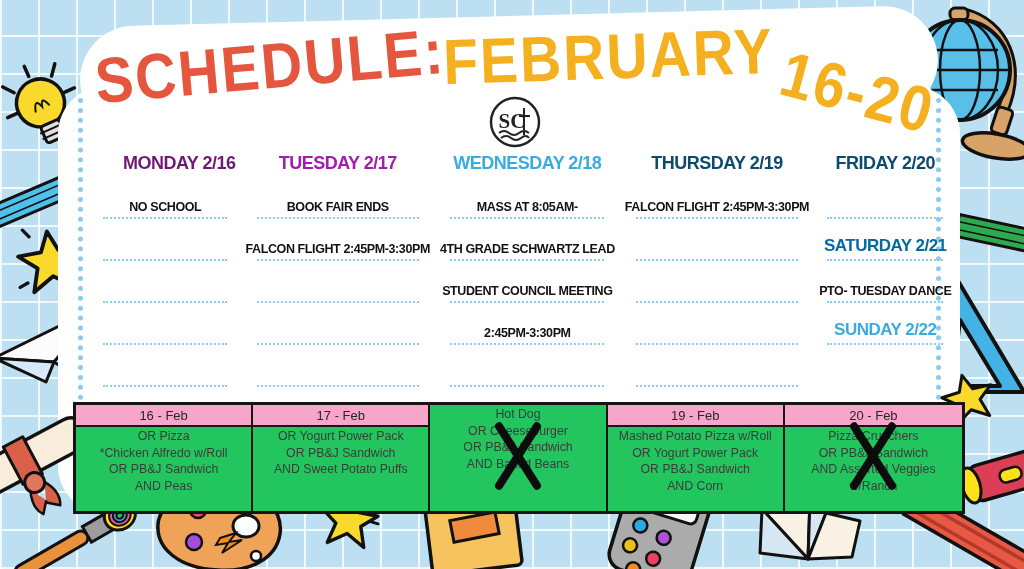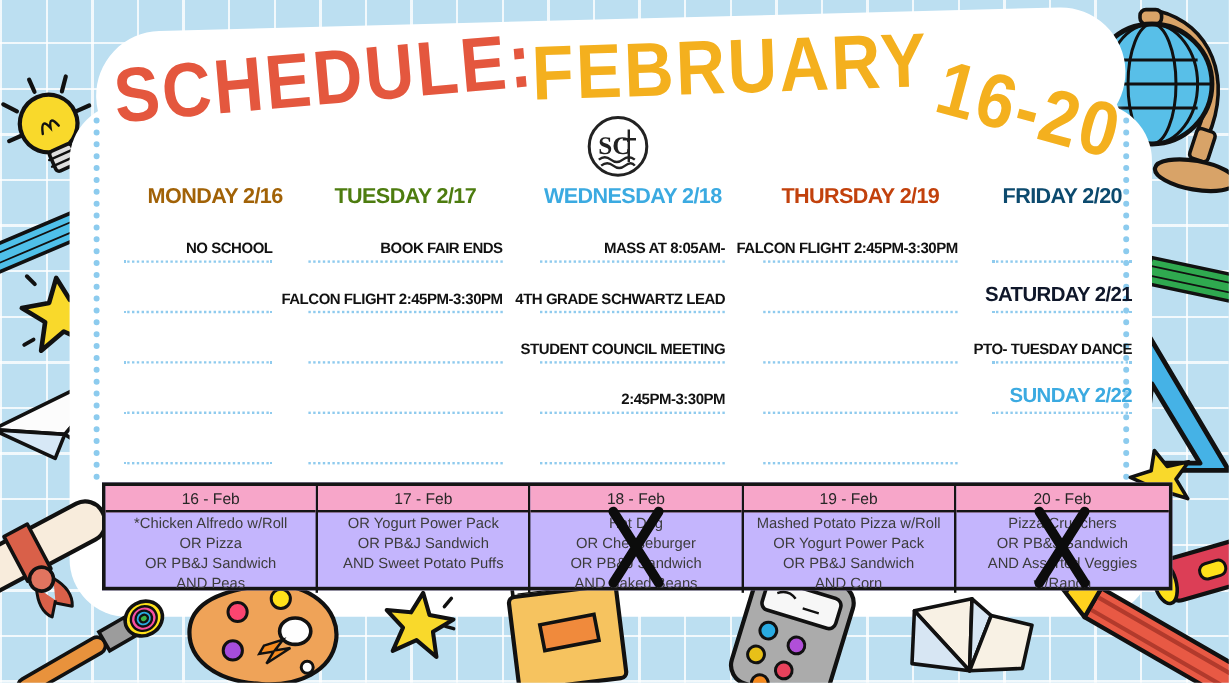--- a/index.html
+++ b/index.html
@@ -28,27 +28,27 @@
   .t-month{left:442px;top:25px;letter-spacing:5px;transform:rotate(-2deg) scaleY(1.12);transform-origin:left top;}
   .t-range{left:792px;top:36px;letter-spacing:4px;transform:rotate(15deg) scaleY(1.12);transform-origin:left top;}
   
   .logo{position:absolute;left:488px;top:95px;z-index:3;}
   
   .calendar{position:absolute;left:95px;top:153px;width:832px;z-index:3;
             display:grid;grid-template-columns:repeat(5,1fr);column-gap:10px;}
   .day-head{height:24px;text-align:center;font-weight:700;font-size:18px;letter-spacing:-.5px;
             white-space:nowrap;}
   .slot{height:42px;width:88%;margin:0 auto;border-bottom:2px dotted #8FCBEE;
-        display:flex;align-items:flex-end;justify-content:flex-end;padding-bottom:3px;box-sizing:border-box;}
+        display:flex;align-items:flex-end;justify-content:center;padding-bottom:3px;box-sizing:border-box;}
   .ev{font-weight:700;font-size:12.5px;letter-spacing:-.4px;color:#111;white-space:nowrap;}
   .wk{font-weight:700;font-size:17px;letter-spacing:-.5px;white-space:nowrap;}
   
-  .menu{position:absolute;left:85px;top:402px;width:892px;height:90px;z-index:4;
+  .menu{position:absolute;left:73px;top:402px;width:892px;height:112px;z-index:4;
         display:grid;grid-template-columns:repeat(5,1fr);
-        border:3px solid #151515;background:#c4b5fd;box-sizing:border-box;}
+        border:3px solid #151515;background:#22c55e;box-sizing:border-box;}
   .menu-col{position:relative;border-right:2px solid #151515;display:flex;flex-direction:column;}
   .menu-col:last-child{border-right:none;}
   .menu-date{height:20px;background:#F7A6C9;border-bottom:2px solid #151515;
              display:flex;align-items:center;justify-content:center;
              font-size:13px;color:#262626;}
   .menu-items{flex:1;text-align:center;font-size:12.3px;line-height:16.6px;color:#3c3c3c;padding-top:1px;}
   .cross{display:none;position:absolute;left:50%;top:14px;transform:translateX(-50%);
          width:54px;height:74px;}
   .cross path{stroke:#0c0c0c;stroke-width:9;stroke-linecap:round;fill:none;}
   .menu-col.crossed .cross{display:block;}
@@ -133,40 +133,40 @@
 <svg class="logo" width="54" height="54" viewBox="0 0 54 54">
   <circle cx="27" cy="27" r="24" fill="#fff" stroke="#222" stroke-width="2.5"></circle>
   <text x="24" y="33" text-anchor="middle" font-size="21" font-weight="bold" font-family="Liberation Serif, serif" fill="#222">SC</text>
   <path d="M36 13 V40 M31 21 H42" stroke="#222" stroke-width="2" fill="none"></path>
   <path d="M11 38 q5 -4 10 0 t10 0 t10 0 M13 43 q5 -4 10 0 t10 0 t8 0" stroke="#222" stroke-width="2" fill="none"></path>
 </svg>
 
 <div class="calendar">
 
   <div class="cal-col">
-    <div class="day-head" style="color: #a16207; margin-left: 28px;">MONDAY 2/16</div>
+    <div class="day-head" style="color: #701a75; margin-left: 28px;">MONDAY 2/16</div>
     <div class="slot">
         <span class="ev">NO SCHOOL</span>
       </div>
     <div class="slot">
         <span class="ev"></span>
       </div>
     <div class="slot">
         <span class="ev"></span>
       </div>
     <div class="slot">
         <span class="ev"></span>
       </div>
     <div class="slot">
         <span class="ev"></span>
       </div>
   </div>
 
   <div class="cal-col">
-    <div class="day-head" style="color: #4d7c0f; text-align: center;">TUESDAY 2/17</div>
+    <div class="day-head" style="color: #a21caf; text-align: center;">TUESDAY 2/17</div>
     <div class="slot">
         <span class="ev">BOOK FAIR ENDS</span>
       </div>
     <div class="slot">
         <span class="ev">FALCON FLIGHT 2:45PM-3:30PM</span>
       </div>
     <div class="slot">
         <span class="ev"></span>
       </div>
     <div class="slot">
@@ -190,21 +190,21 @@
       </div>
     <div class="slot">
         <span class="ev">2:45PM-3:30PM</span>
       </div>
     <div class="slot">
         <span class="ev"></span>
       </div>
   </div>
 
   <div class="cal-col">
-    <div class="day-head" style="color: #c2410c;">THURSDAY 2/19</div>
+    <div class="day-head" style="color: #0c4a6e;">THURSDAY 2/19</div>
     <div class="slot">
         <span class="ev">FALCON FLIGHT 2:45PM-3:30PM</span>
       </div>
     <div class="slot">
         <span class="ev"></span>
       </div>
     <div class="slot">
         <span class="ev"></span>
       </div>
     <div class="slot">
@@ -214,21 +214,21 @@
         <span class="ev"></span>
       </div>
   </div>
 
   <div class="cal-col">
     <div class="day-head" style="color: #0c4a6e;">FRIDAY 2/20</div>
     <div class="slot">
         <span class="ev"></span>
       </div>
     <div class="slot">
-        <span class="wk" style="color: #0f172a;">SATURDAY 2/21</span>
+        <span class="wk" style="color: #0369a1;">SATURDAY 2/21</span>
       </div>
     <div class="slot">
         <span class="ev">PTO- TUESDAY DANCE</span>
       </div>
     <div class="slot">
         <span class="wk" style="color: rgb(59, 170, 225);">SUNDAY 2/22</span>
       </div>
   </div>
 </div>
 
@@ -321,40 +321,39 @@
     <ellipse cx="18" cy="40" rx="9" ry="18" fill="#FFE11A" stroke="#111" stroke-width="3"></ellipse>
     <rect x="48" y="34" width="22" height="13" rx="6" fill="#FFE11A" stroke="#111" stroke-width="2.5"></rect>
   </g>
 </svg>
 
 <div class="menu">
 
   <div class="menu-col">
     <div class="menu-date">16 - Feb</div>
     <div class="menu-items">
+      <div>OR Pizza</div>
       <div>*Chicken Alfredo w/Roll</div>
-      <div>OR Pizza</div>
       <div>OR PB&amp;J Sandwich</div>
       <div>AND Peas</div>
     </div>
 
   </div>
 
   <div class="menu-col">
     <div class="menu-date">17 - Feb</div>
     <div class="menu-items">
       <div>OR Yogurt Power Pack</div>
       <div>OR PB&amp;J Sandwich</div>
       <div>AND Sweet Potato Puffs</div>
     </div>
 
   </div>
 
   <div class="menu-col crossed">
-    <div class="menu-date">18 - Feb</div>
     <div class="menu-items">
       <div>Hot Dog</div>
       <div>OR Cheeseburger</div>
       <div>OR PB&amp;J Sandwich</div>
       <div>AND Baked Beans</div>
     </div>
     <svg class="cross" viewBox="0 0 60 80">
         <path d="M9 7 L51 73 M51 7 L9 73"></path>
       </svg>
   </div>

